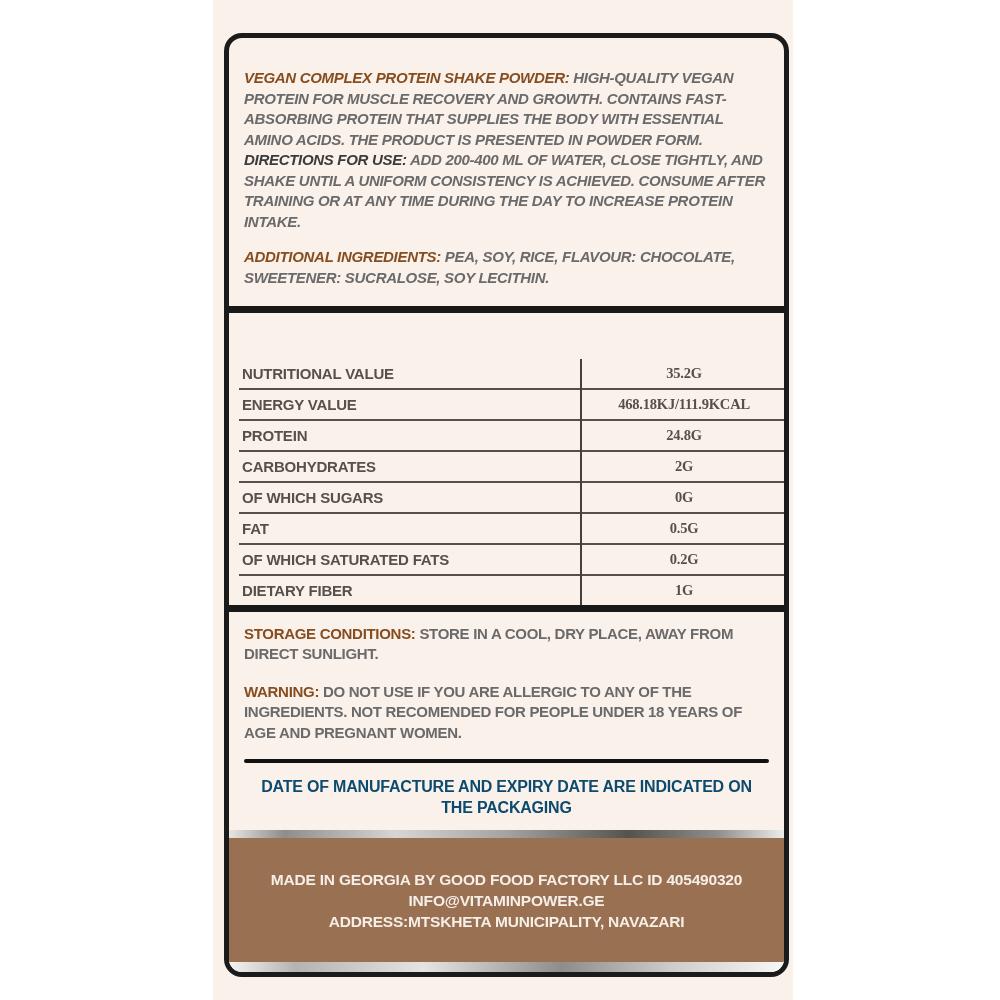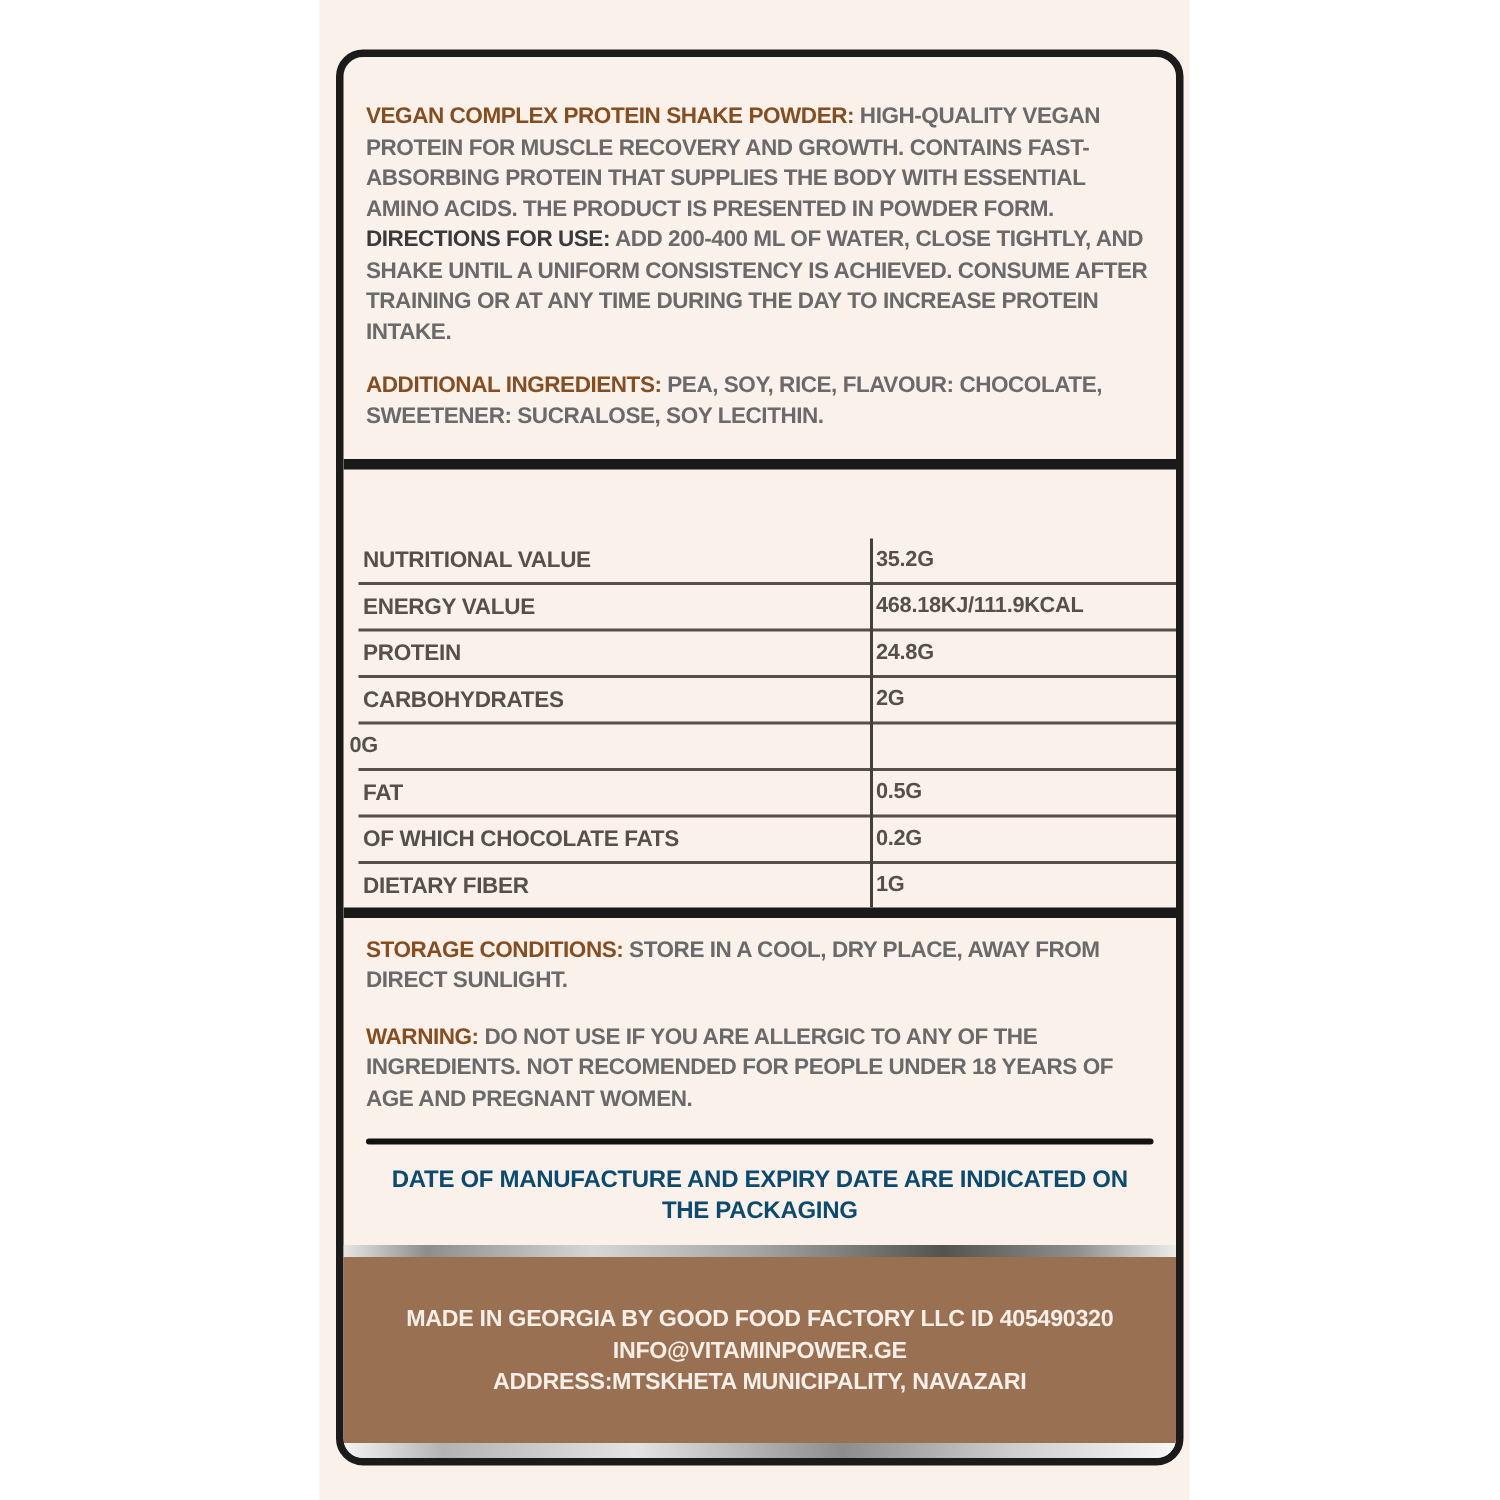--- a/index.html
+++ b/index.html
@@ -14,42 +14,42 @@
     background:#FAF1EB;
   }
   .label-box {
     position:absolute; left:224px; top:33px;
     width:555px; height:934px;
     border:5px solid #1B1B1B; border-radius:18px;
     background:#FAF1EB; overflow:hidden;
     display:flex; flex-direction:column;
   }
   
-  .sec-desc { height:294px; box-sizing:border-box; padding:30px 16px 0 15px; }
+  .sec-desc { height:294px; box-sizing:border-box; padding:30px 16px 0 15px;font-style:italic; }
   .para {
     margin:0; font-size:15px; line-height:20.5px; font-weight:bold;
     color:#6A6A6A; letter-spacing:-0.3px;
   }
   .para + .para { margin-top:15px; }
   .accent { color:#864E20; }
   .dark { color:#3A3A3A; }
   
   .bar { height:7px; background:#191919; flex:0 0 auto; }
   
   .ntable { height:273px; position:relative; display:flex; flex-direction:column;margin-top:46px; }
   .vline { position:absolute; left:351px; top:0; bottom:0; width:2px; background:#44403C; }
   .trow { flex:1; display:flex; align-items:center; }
   .tsep { height:2px; background:#55504A; margin-left:10px; flex:0 0 auto; }
   .tlabel {
     width:338px; padding-left:13px; box-sizing:content-box;
     font-size:15px; font-weight:bold; color:#57504A; letter-spacing:-0.2px;
   }
   .tvalue {
-    flex:1; text-align:left; padding-left:4px;
-    font-size:14.5px; font-weight:bold; color:#57504A; letter-spacing:-0.2px;
+    flex:1; text-align:center; padding-left:4px;
+    font-size:14.5px; font-weight:bold; color:#57504A; letter-spacing:-0.2px;font-family:Liberation Serif, serif;
   }
   
   .sec-storage { height:162px; box-sizing:border-box; padding:12px 16px 0 15px; }
   .sec-storage .para + .para { margin-top:17px; }
   
   .rule { height:4px; width:525px; margin:0 auto; background:#111111; border-radius:2px; flex:0 0 auto; }
   .date-note {
     height:73px; box-sizing:border-box; padding:13px 28px 0;
     text-align:center; font-weight:bold; font-size:16px; line-height:21px;
     color:#0c4a6e; letter-spacing:-0.2px;
@@ -106,32 +106,33 @@
     </div>
     <div class="tsep"></div>
 
     <div class="trow">
       <div class="tlabel">CARBOHYDRATES</div>
       <div class="tvalue">2G</div>
     </div>
     <div class="tsep"></div>
 
     <div class="trow">
+      <div class="tlabel">OF WHICH SUGARS</div>
       <div class="tvalue">0G</div>
     </div>
     <div class="tsep"></div>
 
     <div class="trow">
       <div class="tlabel">FAT</div>
       <div class="tvalue">0.5G</div>
     </div>
     <div class="tsep"></div>
 
     <div class="trow">
-      <div class="tlabel">OF WHICH CHOCOLATE FATS</div>
+      <div class="tlabel">OF WHICH SATURATED FATS</div>
       <div class="tvalue">0.2G</div>
     </div>
     <div class="tsep"></div>
 
     <div class="trow">
       <div class="tlabel">DIETARY FIBER</div>
       <div class="tvalue">1G</div>
     </div>
   </div>
 

